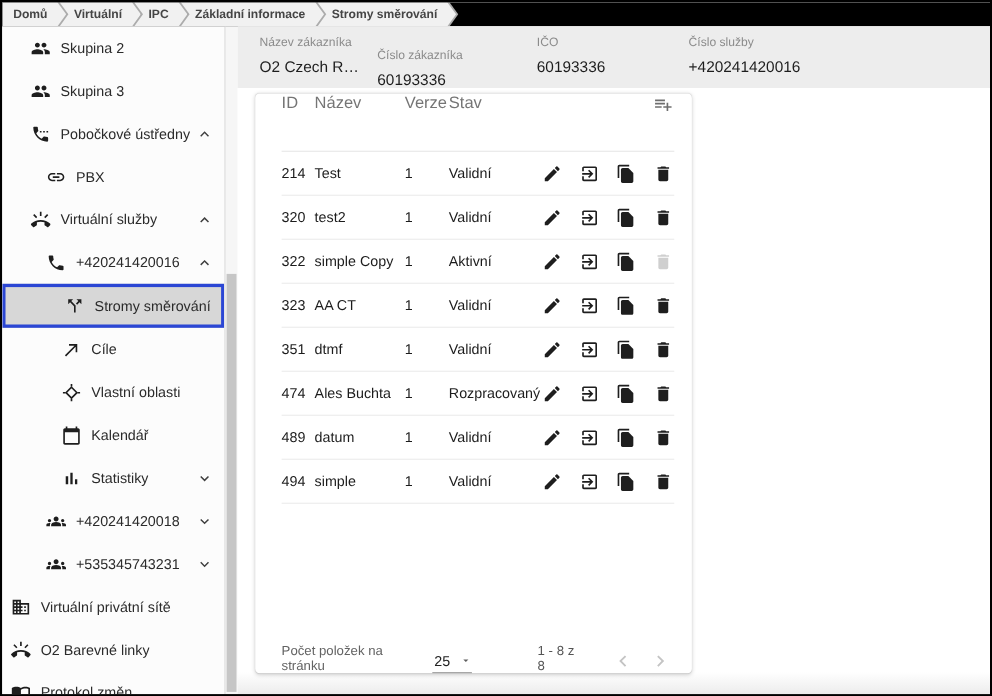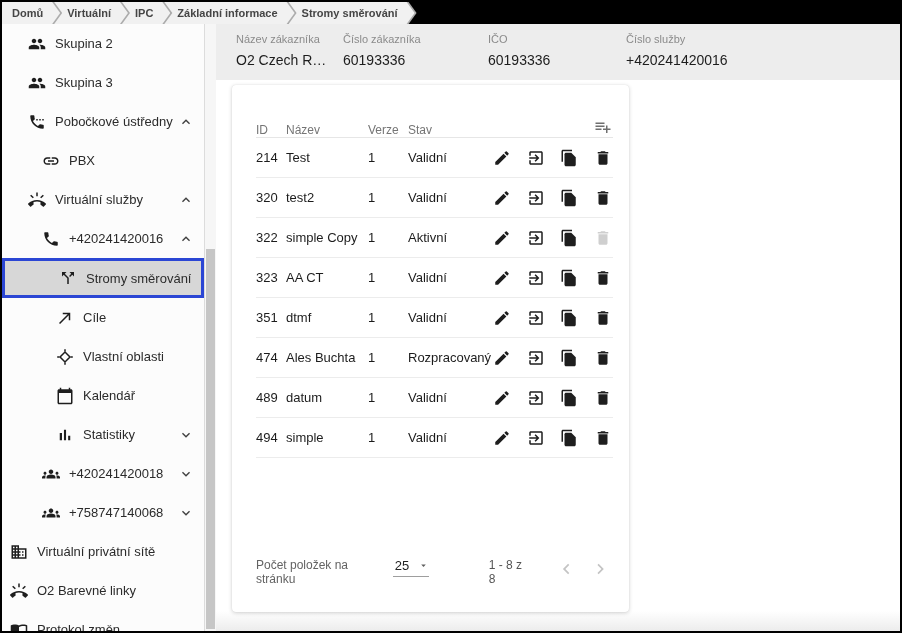--- a/index.html
+++ b/index.html
@@ -38,47 +38,47 @@
   .side-scroll-thumb { position:absolute; left:1px; width:9px; top:225px; bottom:2px; background:#c6c6c6; }
 
   
   .main { flex:1; display:flex; flex-direction:column; background:#fff; position:relative; min-width:0; }
   .main::after { content:""; position:absolute; left:0; right:0; bottom:0; height:20px;
                  background:linear-gradient(rgba(233,233,233,0), #ececec); pointer-events:none; }
 
   .infobar { height:56px; flex:0 0 56px; background:#ededed; display:flex; padding:9px 8px 0 20px; }
   .info-field { display:flex; flex-direction:column; }
   .infobar div.info-field:nth-of-type(1) { width:107px; }
-  .infobar div.info-field:nth-of-type(2) { width:145px; }
+  .infobar div.info-field:nth-of-type(2) { width:145px;justify-content:flex-end; }
   .infobar div.info-field:nth-of-type(3) { width:138px; }
   .infobar div.info-field:nth-of-type(4) { width:132px; }
   .infobar div.info-field:nth-of-type(5) { flex:1; }
   .info-label { font-size:11px; color:#8b8b8b; margin-bottom:7px; white-space:nowrap; }
   .info-value { font-size:14px; color:#1d1d1d; white-space:nowrap; overflow:hidden; text-overflow:ellipsis; padding-right:10px; }
 
   
   .card { width:397px; height:527px; margin:5px 0 0 16px; background:#fff; border-radius:4px;
           box-shadow:0 1px 4px rgba(0,0,0,.18), 0 0 1px rgba(0,0,0,.12);
           display:flex; flex-direction:column; padding:0 16px 0 24px; position:relative; z-index:1; }
-  .thead { height:53px; flex:0 0 53px; display:flex; align-items:flex-end;
-           border-bottom:1px solid #e6e6e6; font-size:12px; color:#757575; }
+  .thead { height:53px; flex:0 0 53px; display:flex; align-items:flex-start;
+           border-bottom:1px solid #e6e6e6; font-size:15px; color:#757575; }
   .trow  { height:40px; flex:0 0 40px; display:flex; align-items:center;
            border-bottom:1px solid #ececec; font-size:13px; color:#1c1c1c; }
   .col-id { width:30px; } .col-name { width:82px; } .col-ver { width:40px; } .col-status { width:84px; }
   .col { white-space:nowrap; }
   .col-actions { flex:1; display:flex; align-items:center; justify-content:space-between; }
   .head-actions { justify-content:flex-end; }
   .icon-btn { width:20px; height:20px; border:none; background:none; padding:1px; color:#1e1e1e; cursor:pointer; }
   .icon-btn.disabled { color:#cfcfcf; cursor:default; }
   .head-add { color:#6f6f6f; }
   [data-icon] { display:block; width:100%; height:100%; }
   [data-icon] svg, .nav-icon svg, .nav-chevron svg { display:block; width:100%; height:100%; }
 
   
-  .paginator { margin-top:auto; height:54px; flex:0 0 54px; display:flex; align-items:flex-start;
+  .paginator { margin-top:auto; height:54px; flex:0 0 54px; display:flex; align-items:flex-end;
                justify-content:flex-end; font-size:12px; color:#636363; padding-right:2px; }
   .pg-select { display:flex; align-items:center; justify-content:space-between; width:38px;
                margin-left:10px; border:none; border-bottom:1px solid #9e9e9e; background:none;
                font-size:13px; color:#222; padding:0 0 3px 2px; cursor:pointer;
                font-family:"Liberation Sans", sans-serif; }
   .pg-dd { width:11px; height:11px; color:#5f5f5f; }
   .pg-range { margin-left:60px; color:#555; }
   .pg-nav { width:22px; height:22px; border:none; background:none; padding:0; color:#c4c4c4; cursor:default; }
   .pg-nav.first { margin-left:26px; } .pg-nav.last { margin-left:14px; }
 </style>
@@ -241,21 +241,21 @@
               <path d="M16.59 8.59 12 13.17 7.41 8.59 6 10l6 6 6-6z"></path>
             </svg>
           </span>
         </div>
         <div class="nav-item lvl2">
           <span class="nav-icon">
             <svg viewBox="0 0 24 24" fill="currentColor" aria-hidden="true">
               <path d="M12 12.75c1.63 0 3.07.39 4.24.9 1.08.48 1.76 1.56 1.76 2.73V18H6v-1.61c0-1.18.68-2.26 1.76-2.73 1.17-.52 2.61-.91 4.24-.91zM4 13c1.1 0 2-.9 2-2s-.9-2-2-2-2 .9-2 2 .9 2 2 2zm1.13 1.1c-.37-.06-.74-.1-1.13-.1-.99 0-1.93.21-2.78.58C.48 14.9 0 15.62 0 16.43V18h4.5v-1.61c0-.83.23-1.61.63-2.29zM20 13c1.1 0 2-.9 2-2s-.9-2-2-2-2 .9-2 2 .9 2 2 2zm4 3.43c0-.81-.48-1.53-1.22-1.85-.85-.37-1.79-.58-2.78-.58-.39 0-.76.04-1.13.1.4.68.63 1.46.63 2.29V18H24v-1.57zM12 6c1.66 0 3 1.34 3 3s-1.34 3-3 3-3-1.34-3-3 1.34-3 3-3z"></path>
             </svg>
           </span>
-          <span class="nav-label">+758747140068</span>
+          <span class="nav-label">+535345743231</span>
           <span class="nav-chevron">
             <svg viewBox="0 0 24 24" fill="currentColor" aria-hidden="true">
               <path d="M16.59 8.59 12 13.17 7.41 8.59 6 10l6 6 6-6z"></path>
             </svg>
           </span>
         </div>
         <div class="nav-item lvl0">
           <span class="nav-icon">
             <svg viewBox="0 0 24 24" fill="currentColor" aria-hidden="true">
               <path d="M12 7V3H2v18h20V7H12zM6 19H4v-2h2v2zm0-4H4v-2h2v2zm0-4H4V9h2v2zm0-4H4V5h2v2zm4 12H8v-2h2v2zm0-4H8v-2h2v2zm0-4H8V9h2v2zm0-4H8V5h2v2zm10 12h-8v-2h2v-2h-2v-2h2v-2h-2V9h8v10zm-2-8h-2v2h2v-2zm0 4h-2v2h2v-2z"></path>

